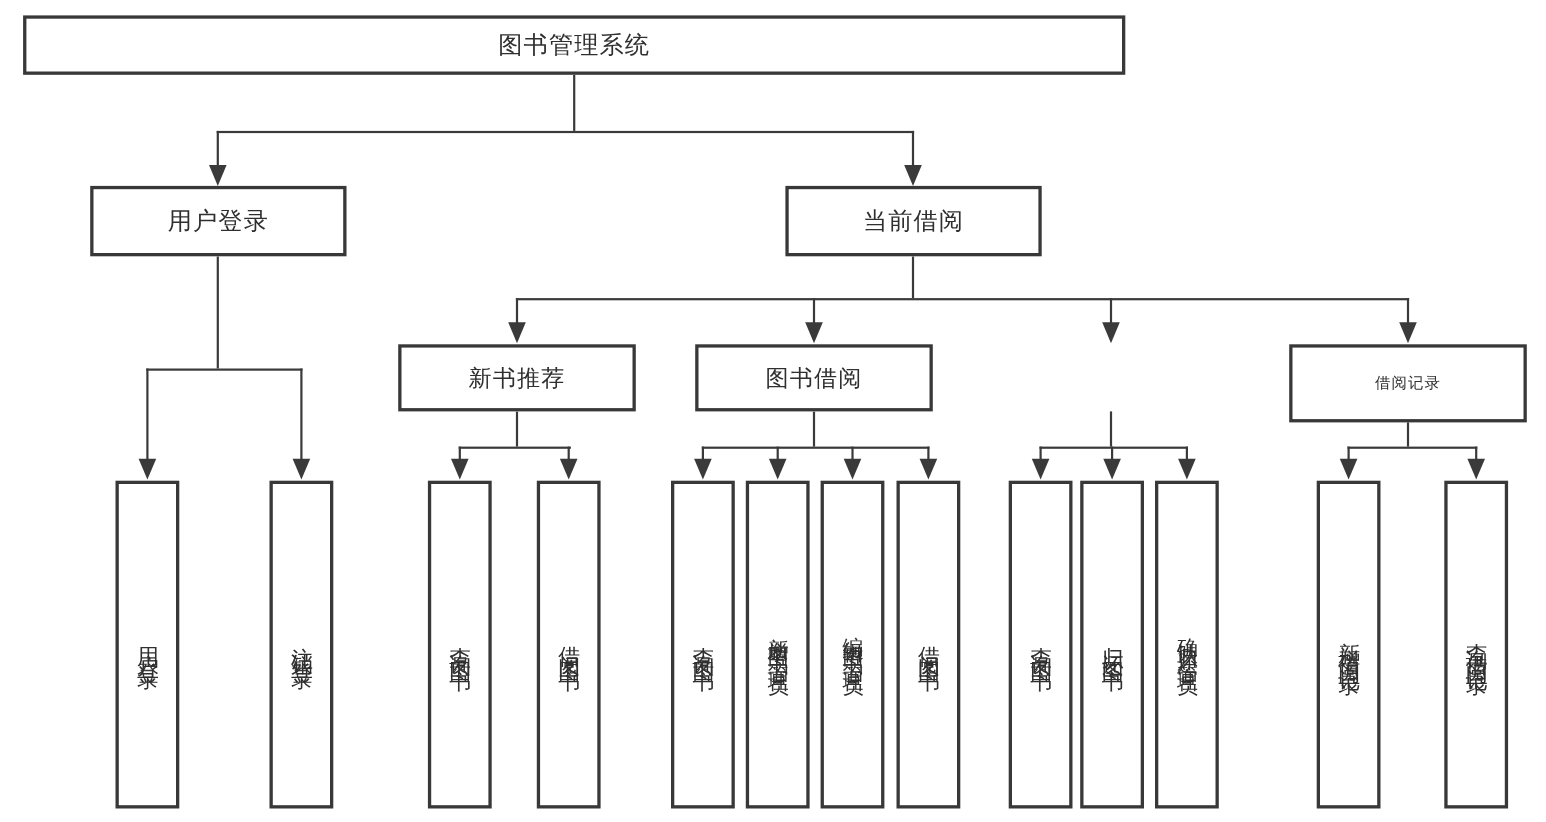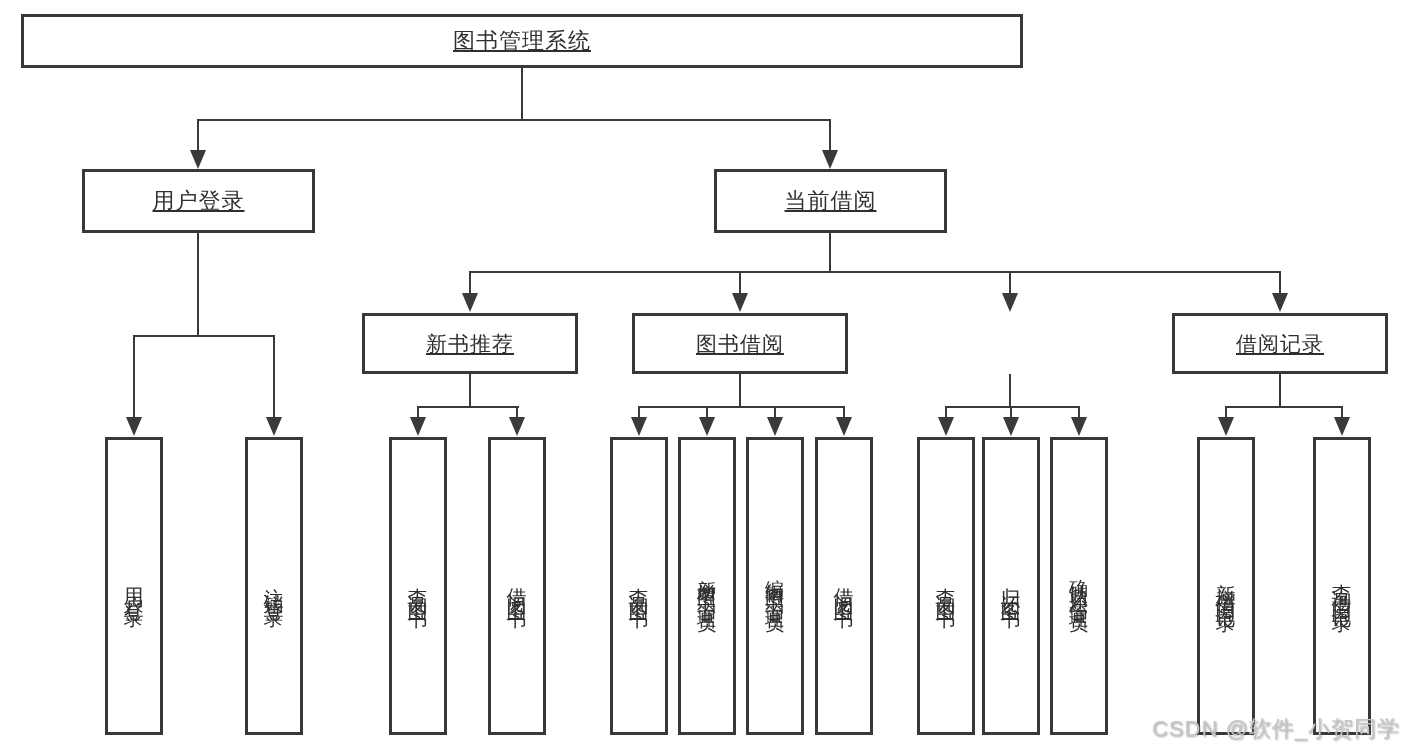--- a/index.html
+++ b/index.html
@@ -23,21 +23,20 @@
     box-sizing:border-box;
     background:var(--fill);
     border:3px solid var(--border);
     display:flex;
     align-items:center;
     justify-content:center;
     color:var(--text);
     font-size:22px;
     letter-spacing:1px;
     z-index:2;
-    text-decoration:underline;
   }
   .vbox{
     position:absolute;
     box-sizing:border-box;
     background:var(--fill);
     border:3px solid var(--border);
     display:flex;
     align-items:center;
     justify-content:center;
     color:var(--text);
@@ -73,21 +72,21 @@
 
 <div class="stage">
 
   <div class="box" style="left:21px;top:14px;width:1002px;height:54px">图书管理系统</div>
 
   <div class="box" style="left:82px;top:169px;width:233px;height:64px">用户登录</div>
   <div class="box" style="left:714px;top:169px;width:233px;height:64px">当前借阅</div>
 
   <div class="box" style="left:362px;top:313px;width:216px;height:61px;font-size:21px">新书推荐</div>
   <div class="box" style="left:632px;top:313px;width:216px;height:61px;font-size:21px">图书借阅</div>
-  <div class="box" style="left:1172px;top:313px;width:216px;height:61px;font-size:21px">借阅记录</div>
+  <div class="box" style="left:1172px;top:313px;width:216px;height:71px;font-size:14px">借阅记录</div>
 
   <div class="vbox" style="left:105px;top:437px;width:58px;height:298px">用户登录</div>
   <div class="vbox" style="left:245px;top:437px;width:58px;height:298px">注销登录</div>
 
   <div class="vbox" style="left:389px;top:437px;width:58px;height:298px">查询图书</div>
   <div class="vbox" style="left:488px;top:437px;width:58px;height:298px">借阅图书</div>
 
   <div class="vbox" style="left:610px;top:437px;width:58px;height:298px">查询图书</div>
   <div class="vbox" style="left:678px;top:437px;width:58px;height:298px;letter-spacing:5px;font-size:19px">新增图书（管理员）</div>
   <div class="vbox" style="left:746px;top:437px;width:58px;height:298px;letter-spacing:5px;font-size:19px">编辑图书（管理员）</div>
@@ -152,14 +151,13 @@
   <div class="ln" style="left:1078px;top:406px;width:2px;height:13px"></div>
   <div class="ar" style="left:1071px;top:417px"></div>
 
   <div class="ln" style="left:1279px;top:374px;width:2px;height:32px"></div>
   <div class="ln" style="left:1225px;top:406px;width:118px;height:2px"></div>
   <div class="ln" style="left:1225px;top:406px;width:2px;height:13px"></div>
   <div class="ar" style="left:1218px;top:417px"></div>
   <div class="ln" style="left:1341px;top:406px;width:2px;height:13px"></div>
   <div class="ar" style="left:1334px;top:417px"></div>
 
-  <div class="watermark">CSDN @软件_小贺同学</div>
 </div>
 
 </body></html>

